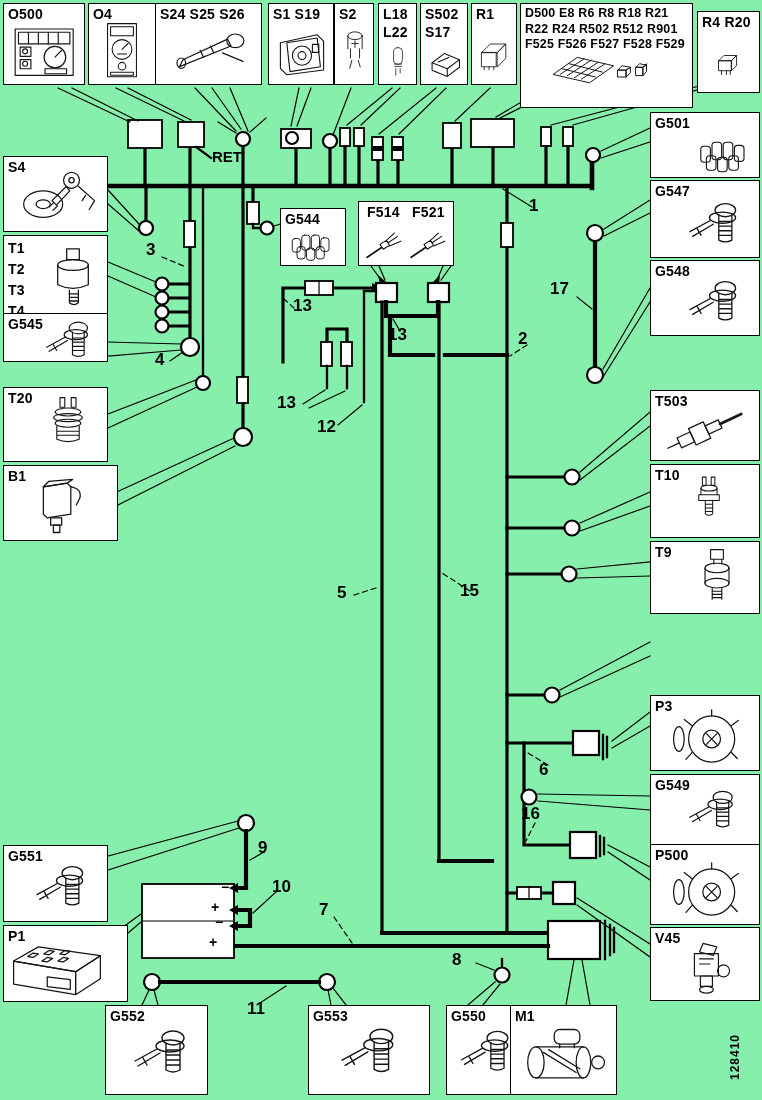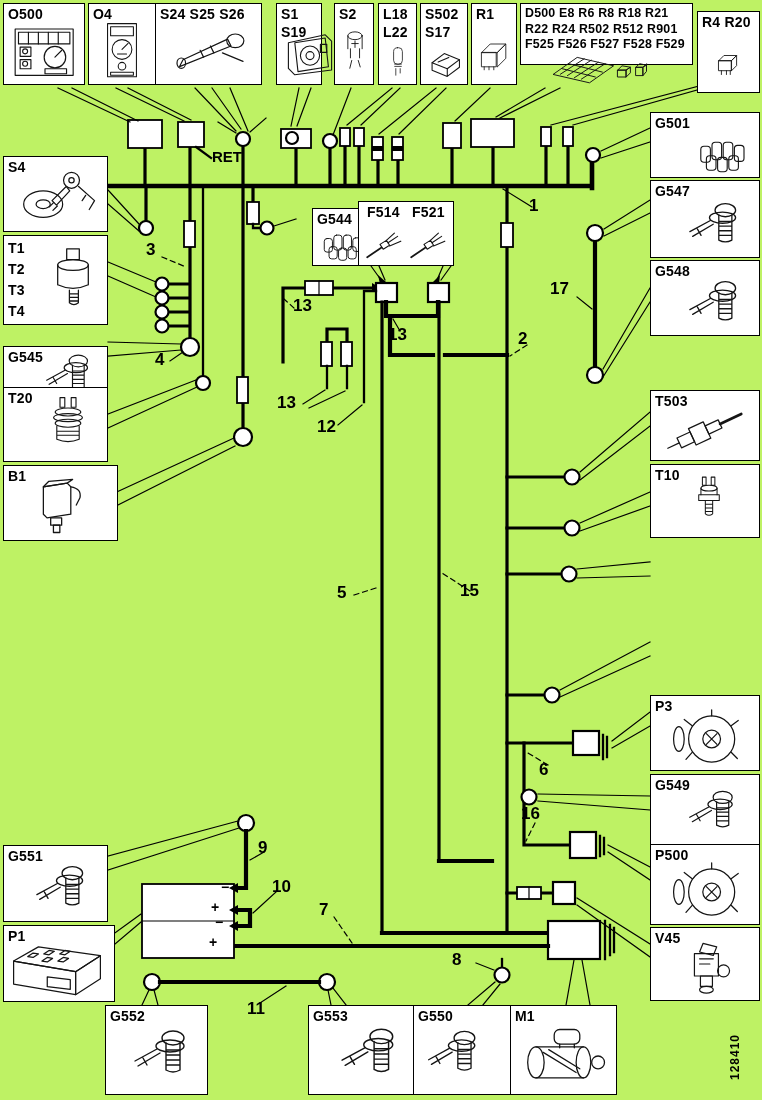--- a/index.html
+++ b/index.html
@@ -1,16 +1,16 @@
 <!DOCTYPE html>
 <html><head>
 <meta charset="utf-8">
 <style>
   html,body{margin:0;padding:0;background:#fff}
-  #stage{position:relative;width:762px;height:1100px;background:#bef264;overflow:hidden;
+  #stage{position:relative;width:762px;height:1100px;background:#86efac;overflow:hidden;
          font-family:"Liberation Sans",sans-serif;color:#000}
   .wires{position:absolute;left:0;top:0}
   .wires path{stroke:#000;fill:none;stroke-linecap:square}
   .w1{stroke-width:1.2px}
   .dash{stroke-width:1.2px;stroke-dasharray:5 4}
   .w2{stroke-width:2.3px}
   .w3{stroke-width:3.2px}
   .w4{stroke-width:4.2px}
   .bus{stroke-width:4.6px}
   .node{fill:#fff;stroke:#000;stroke-width:2.2px}
@@ -363,21 +363,21 @@
   <svg class="icon" style="left:14px;top:16px" width="38" height="62" viewBox="0 0 50 80">
         <use href="#ic-gauge"></use>
       </svg>
 </div>
 <div class="cbox" style="left:155px;top:3px;width:107px;height:82px">
   <span class="clabel">S24 S25 S26</span>
   <svg class="icon" style="left:16px;top:18px" width="82" height="60" viewBox="0 0 90 70">
         <use href="#ic-stalk"></use>
       </svg>
 </div>
-<div class="cbox" style="left:276px;top:3px;width:46px;height:82px">
+<div class="cbox" style="left:268px;top:3px;width:66px;height:82px">
   <span class="clabel">S1 S19</span>
   <svg class="icon" style="left:5px;top:22px" width="56" height="56" viewBox="0 0 70 60">
         <use href="#ic-panel"></use>
       </svg>
 </div>
 <div class="cbox" style="left:334px;top:3px;width:40px;height:82px">
   <span class="clabel">S2</span>
   <svg class="icon" style="left:7px;top:18px" width="26" height="60" viewBox="0 0 40 70">
         <use href="#ic-s2"></use>
       </svg>
@@ -395,21 +395,21 @@
   <svg class="icon" style="left:5px;top:42px" width="38" height="38" viewBox="0 0 50 50">
         <use href="#ic-rocker"></use>
       </svg>
 </div>
 <div class="cbox" style="left:471px;top:3px;width:46px;height:82px">
   <span class="clabel">R1</span>
   <svg class="icon" style="left:5px;top:26px" width="36" height="52" viewBox="0 0 60 60">
         <use href="#ic-relay"></use>
       </svg>
 </div>
-<div class="cbox small" style="left:520px;top:3px;width:173px;height:62px">
+<div class="cbox small" style="left:520px;top:3px;width:173px;height:105px">
   <span class="clabel" style="width:166px">D500 E8 R6 R8 R18 R21
 R22 R24 R502 R512 R901
 F525 F526 F527 F528 F529</span>
   <svg class="icon" style="left:10px;top:45px" width="140" height="35" viewBox="0 0 140 50">
         <use href="#ic-fusebox"></use>
       </svg>
 </div>
 <div class="cbox" style="left:697px;top:11px;width:63px;height:82px">
   <span class="clabel">R4 R20</span>
   <svg class="icon" style="left:12px;top:32px" width="38" height="42" viewBox="0 0 60 50">
@@ -438,20 +438,26 @@
 <div class="cbox" style="left:650px;top:390px;width:110px;height:71px">
   <span class="clabel">T503</span>
   <svg class="icon" style="left:8px;top:12px" width="96" height="54" viewBox="0 0 100 60">
         <use href="#ic-glow"></use>
       </svg>
 </div>
 <div class="cbox" style="left:650px;top:464px;width:110px;height:74px">
   <span class="clabel">T10</span>
   <svg class="icon" style="left:36px;top:10px" width="44" height="60" viewBox="0 0 60 80">
         <use href="#ic-t10"></use>
+      </svg>
+</div>
+<div class="cbox" style="left:650px;top:541px;width:110px;height:73px">
+  <span class="clabel">T9</span>
+  <svg class="icon" style="left:42px;top:6px" width="48" height="64" viewBox="0 0 60 80">
+        <use href="#ic-pressure"></use>
       </svg>
 </div>
 <div class="cbox" style="left:650px;top:695px;width:110px;height:76px">
   <span class="clabel">P3</span>
   <svg class="icon" style="left:16px;top:12px" width="84" height="62" viewBox="0 0 90 70">
         <use href="#ic-alt"></use>
       </svg>
 </div>
 <div class="cbox" style="left:650px;top:774px;width:110px;height:82px">
   <span class="clabel">G549</span>
@@ -480,21 +486,21 @@
 </div>
 <div class="cbox" style="left:3px;top:235px;width:105px;height:90px">
   <span class="clabel" style="line-height:21px">T1
 T2
 T3
 T4</span>
   <svg class="icon" style="left:42px;top:8px" width="54" height="78" viewBox="0 0 60 80">
         <use href="#ic-sensor-cyl"></use>
       </svg>
 </div>
-<div class="cbox" style="left:3px;top:346px;width:105px;height:60px">
+<div class="cbox" style="left:3px;top:313px;width:105px;height:49px">
   <span class="clabel">G545</span>
   <svg class="icon" style="left:34px;top:4px" width="64" height="50" viewBox="0 0 70 60">
         <use href="#ic-bolt"></use>
       </svg>
 </div>
 <div class="cbox" style="left:3px;top:387px;width:105px;height:75px">
   <span class="clabel">T20</span>
   <svg class="icon" style="left:38px;top:8px" width="52" height="64" viewBox="0 0 60 80">
         <use href="#ic-t20"></use>
       </svg>
@@ -504,53 +510,53 @@
   <svg class="icon" style="left:26px;top:8px" width="56" height="64" viewBox="0 0 60 70">
         <use href="#ic-b1"></use>
       </svg>
 </div>
 <div class="cbox" style="left:3px;top:845px;width:105px;height:77px">
   <span class="clabel">G551</span>
   <svg class="icon" style="left:24px;top:16px" width="70" height="56" viewBox="0 0 70 60">
         <use href="#ic-bolt"></use>
       </svg>
 </div>
-<div class="cbox" style="left:3px;top:925px;width:112px;height:77px">
+<div class="cbox" style="left:3px;top:925px;width:125px;height:77px">
   <span class="clabel">P1</span>
   <svg class="icon" style="left:4px;top:12px" width="98" height="62" viewBox="0 0 110 70">
         <use href="#ic-batt"></use>
       </svg>
 </div>
 
 <div class="cbox" style="left:105px;top:1005px;width:103px;height:90px">
   <span class="clabel">G552</span>
   <svg class="icon" style="left:22px;top:20px" width="70" height="60" viewBox="0 0 70 60">
         <use href="#ic-bolt"></use>
       </svg>
 </div>
 <div class="cbox" style="left:308px;top:1005px;width:122px;height:90px">
   <span class="clabel">G553</span>
   <svg class="icon" style="left:24px;top:18px" width="76" height="62" viewBox="0 0 70 60">
         <use href="#ic-bolt"></use>
       </svg>
 </div>
-<div class="cbox" style="left:413px;top:1005px;width:100px;height:90px">
+<div class="cbox" style="left:446px;top:1005px;width:100px;height:90px">
   <span class="clabel">G550</span>
   <svg class="icon" style="left:8px;top:18px" width="66" height="62" viewBox="0 0 70 60">
         <use href="#ic-bolt"></use>
       </svg>
 </div>
 <div class="cbox" style="left:510px;top:1005px;width:107px;height:90px">
   <span class="clabel">M1</span>
   <svg class="icon" style="left:10px;top:18px" width="92" height="64" viewBox="0 0 100 70">
         <use href="#ic-starter"></use>
       </svg>
 </div>
 
-<div class="cbox" style="left:312px;top:208px;width:66px;height:58px">
+<div class="cbox" style="left:280px;top:208px;width:66px;height:58px">
   <span class="clabel">G544</span>
   <svg class="icon" style="left:6px;top:20px" width="50" height="34" viewBox="0 0 70 50">
         <use href="#ic-conn-block"></use>
       </svg>
 </div>
 <div class="cbox" style="left:358px;top:201px;width:96px;height:65px">
   <span class="clabel" style="left:8px">F514</span>
   <span class="clabel" style="left:53px">F521</span>
   <svg class="icon" style="left:4px;top:28px" width="42" height="32" viewBox="0 0 50 40">
         <use href="#ic-wirelink"></use>

